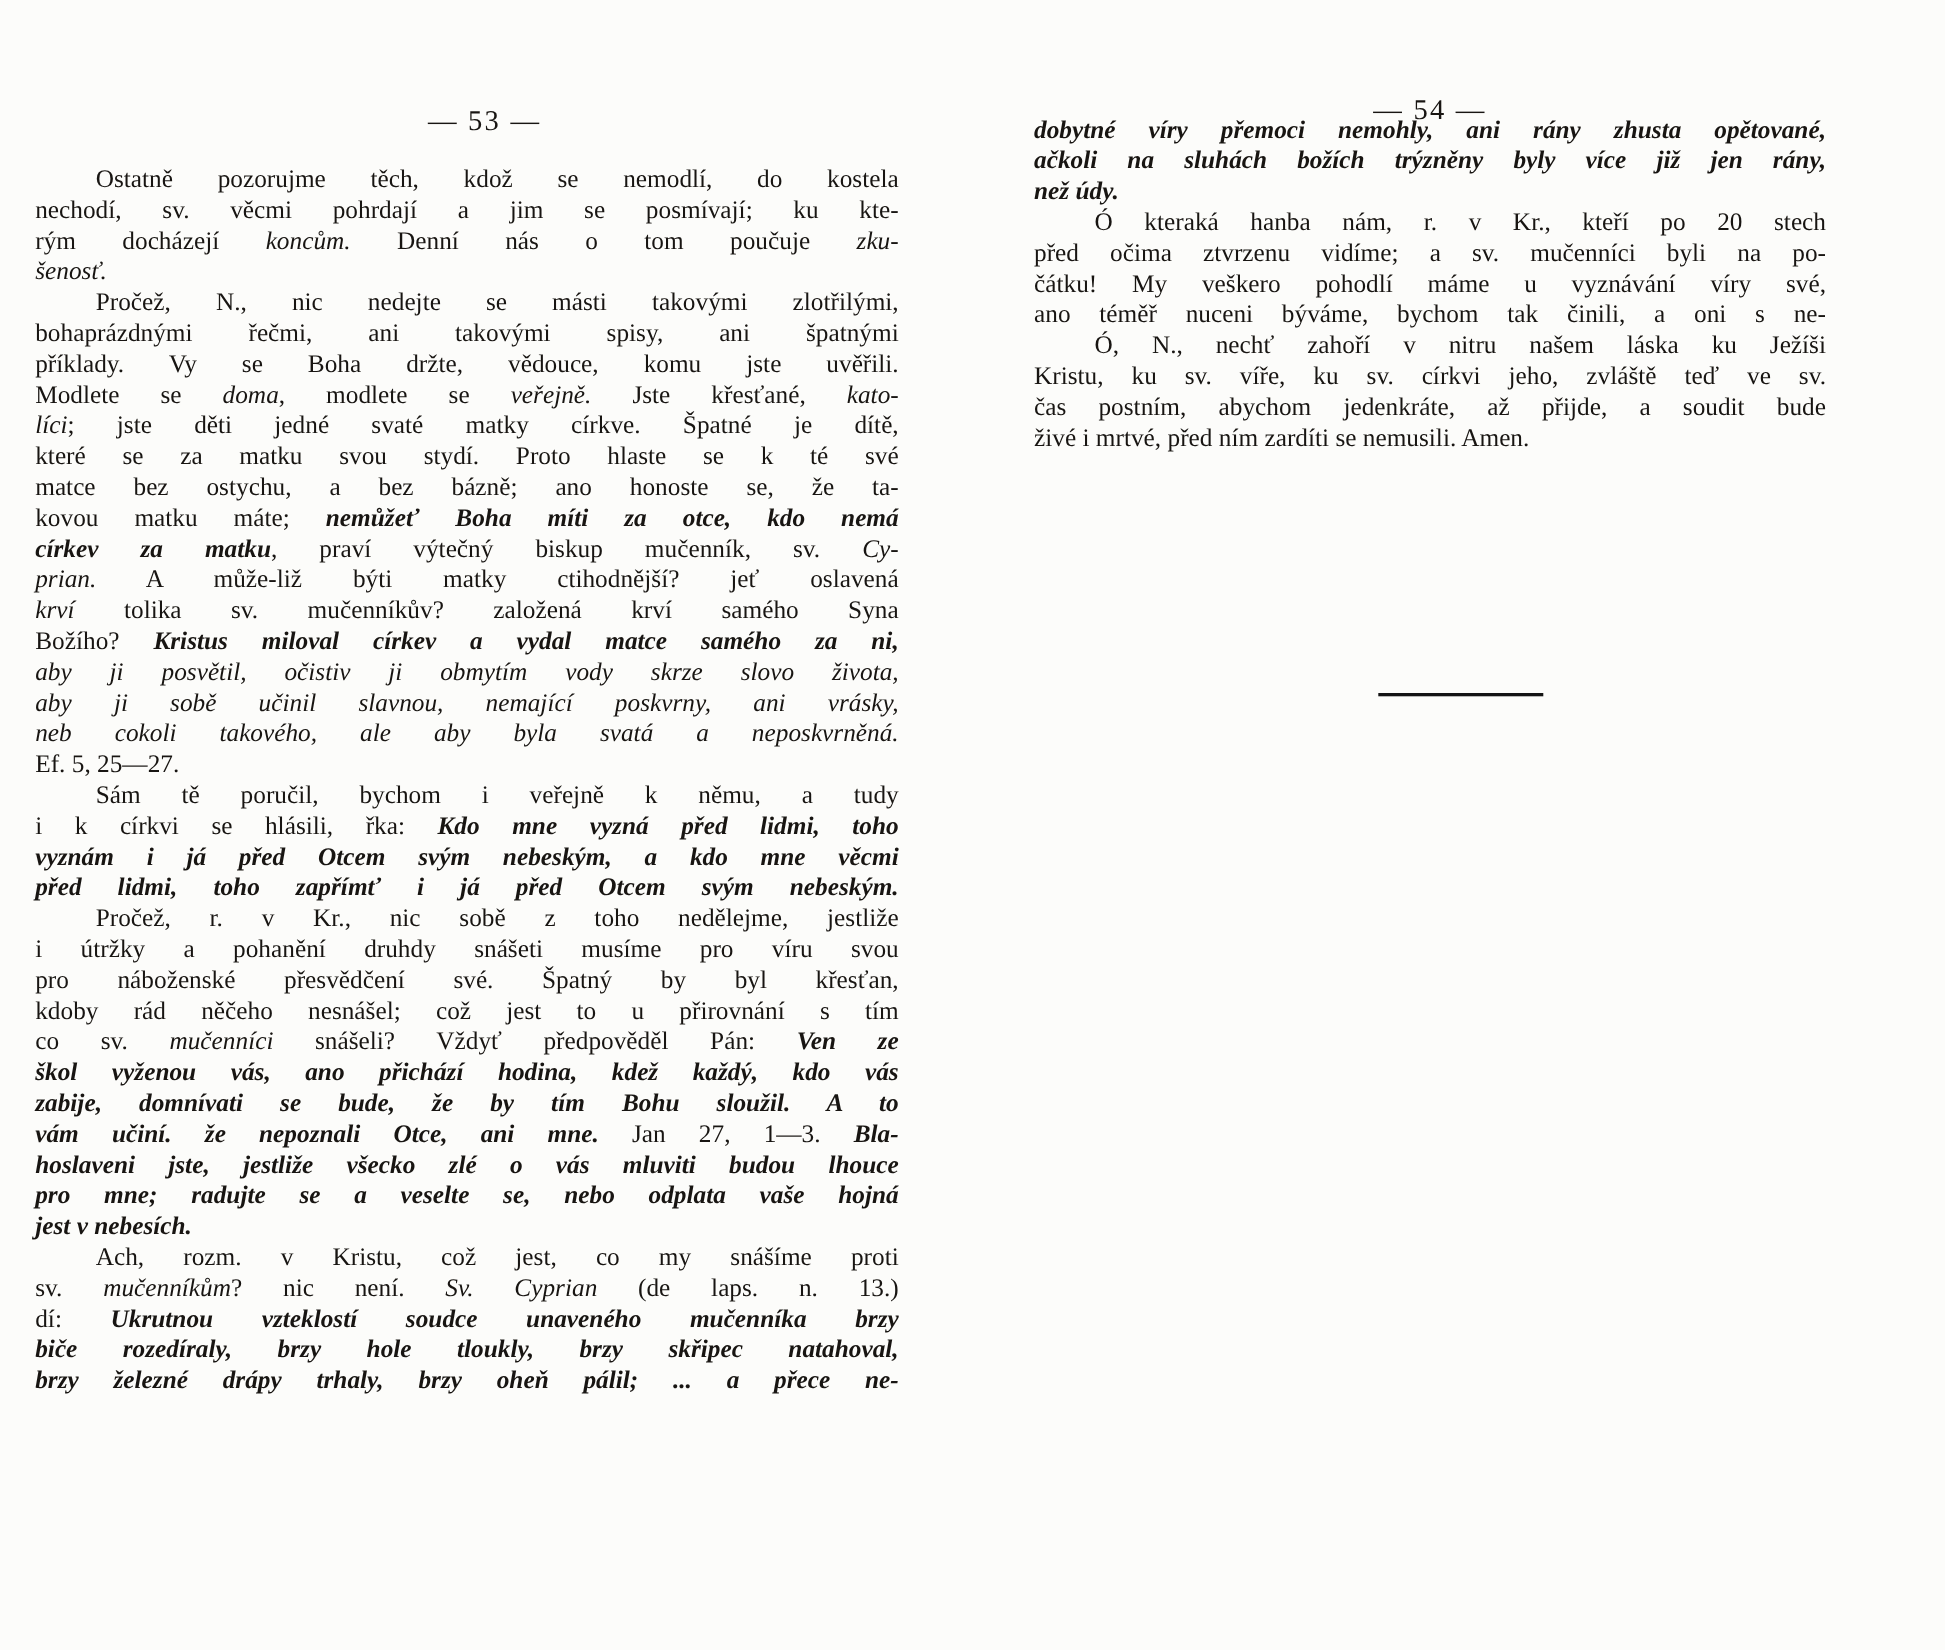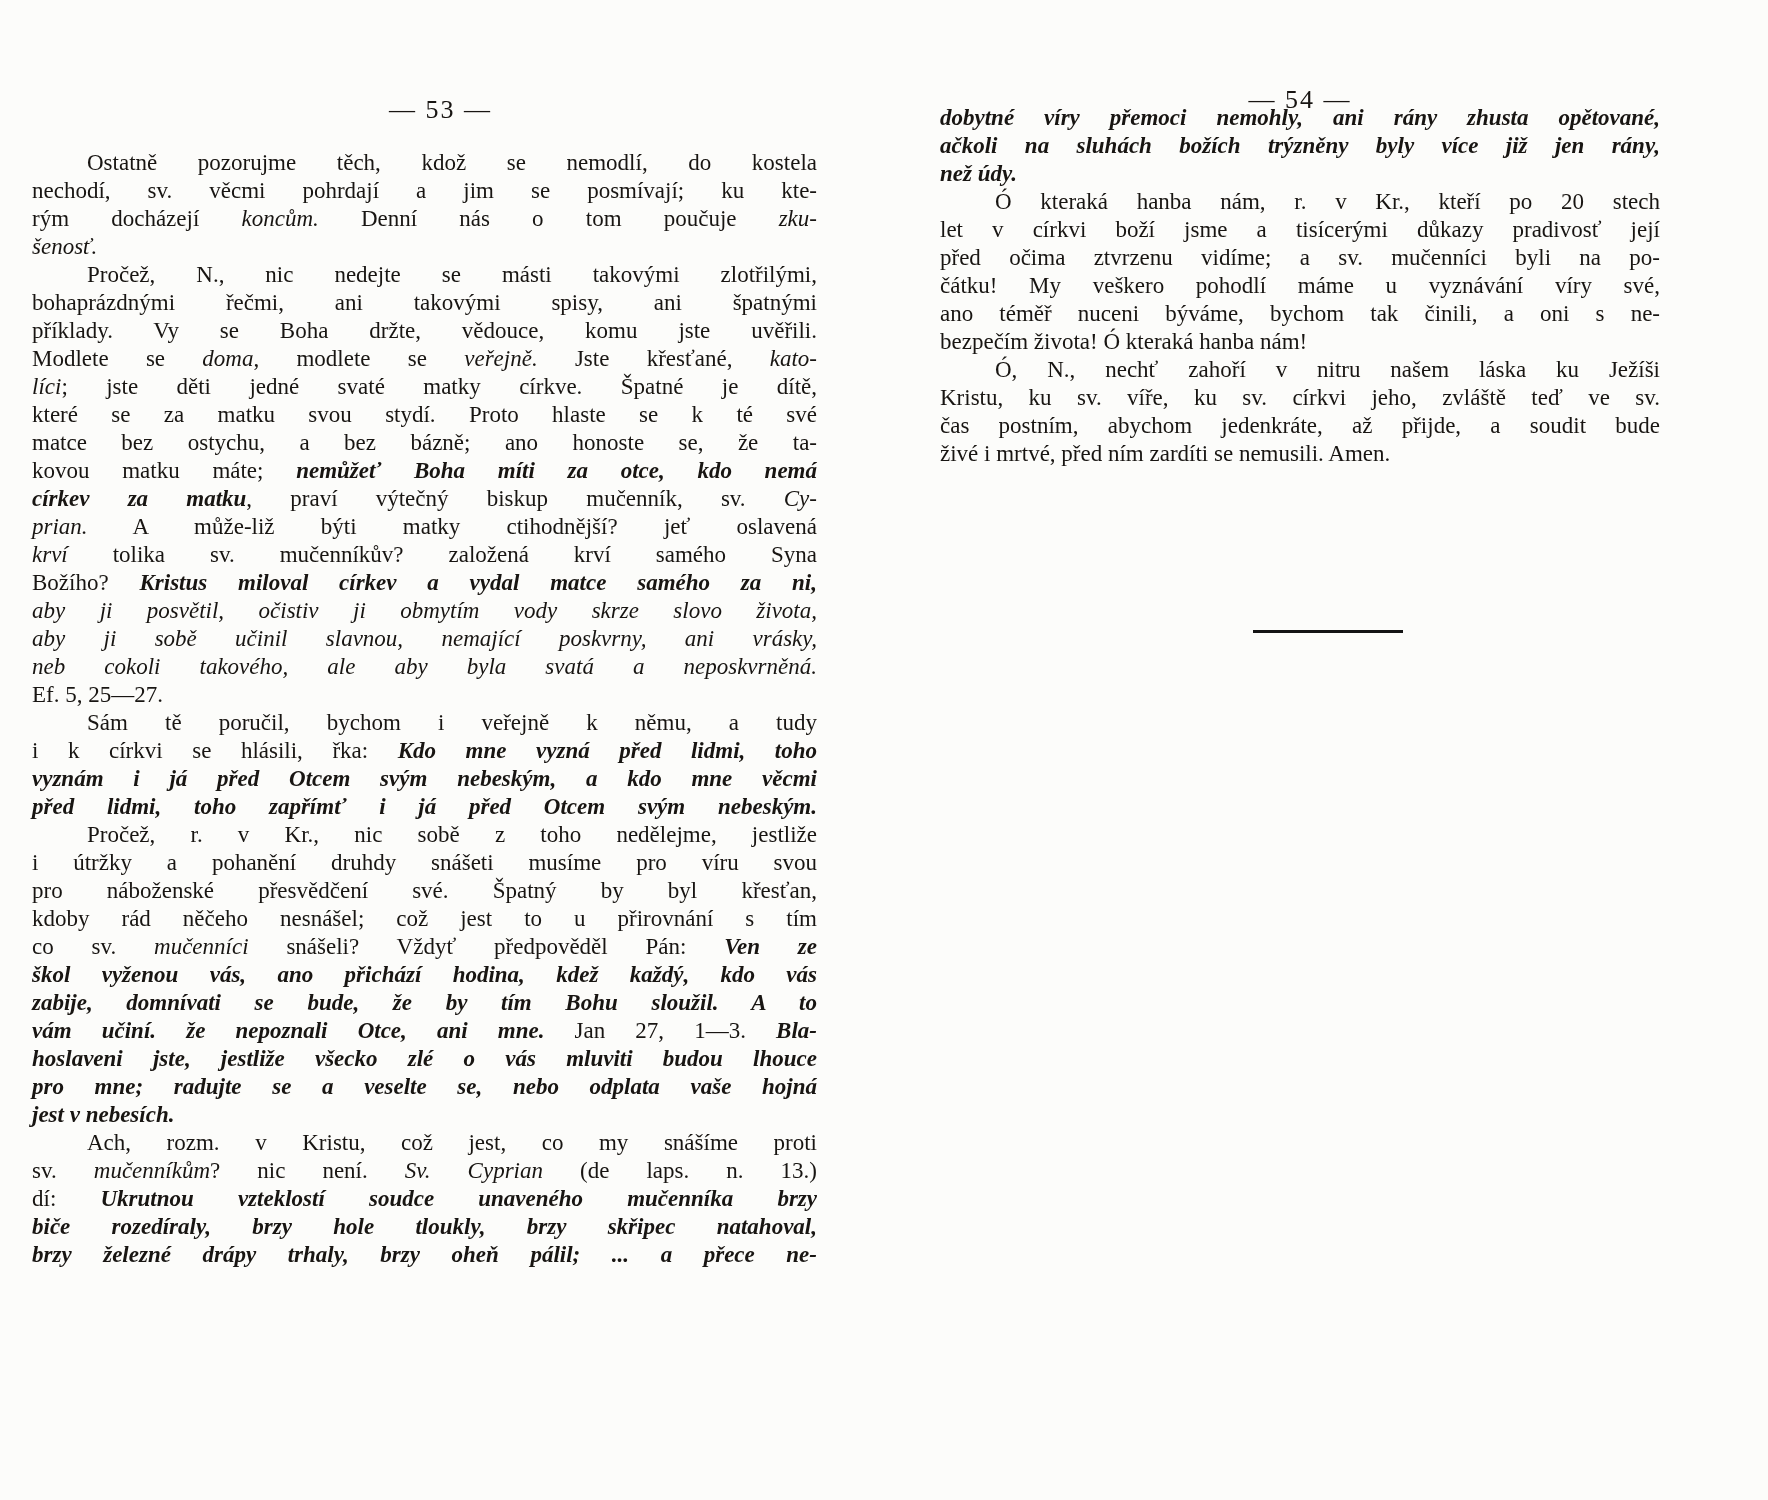--- a/index.html
+++ b/index.html
@@ -85,25 +85,23 @@
       <div class="line"><span class="seg-bi">brzy železné drápy trhaly, brzy oheň pálil; ... </span><span class="seg-bi">a přece ne-</span></div>
     </div>
 
   <div id="header-54" class="page-header">— 54 —</div>
 
   <div id="text-54" class="page-text">
       <div class="line"><span class="seg-bi">dobytné víry přemoci nemohly, ani rány zhusta opětované,</span></div>
       <div class="line"><span class="seg-bi">ačkoli na sluhách božích trýzněny byly více již jen rány,</span></div>
       <div class="line end"><span class="seg-bi">než údy.</span></div>
       <div class="line indent"><span class="seg-n">Ó kteraká hanba nám, r. v Kr., kteří po 20 stech</span></div>
-      <div class="line"><span class="seg-n">let v církvi boží jsme a tisícerými důkazy pradivosť její</span></div>
       <div class="line"><span class="seg-n">před očima ztvrzenu vidíme; a sv. mučenníci byli na po-</span></div>
       <div class="line"><span class="seg-n">čátku! My veškero pohodlí máme u vyznávání víry své,</span></div>
       <div class="line"><span class="seg-n">ano téměř nuceni býváme, bychom tak činili, a oni s ne-</span></div>
-      <div class="line end"><span class="seg-n">bezpečím života! Ó kteraká hanba nám!</span></div>
       <div class="line indent"><span class="seg-n">Ó, N., nechť zahoří v nitru našem láska ku Ježíši</span></div>
       <div class="line"><span class="seg-n">Kristu, ku sv. víře, ku sv. církvi jeho, zvláště teď ve sv.</span></div>
       <div class="line"><span class="seg-n">čas postním, abychom jedenkráte, až přijde, a soudit bude</span></div>
       <div class="line end"><span class="seg-n">živé i mrtvé, před ním zardíti se nemusili. Amen.</span></div>
     </div>
 
   <div class="divider-rule"></div>
 
 </div>
 

